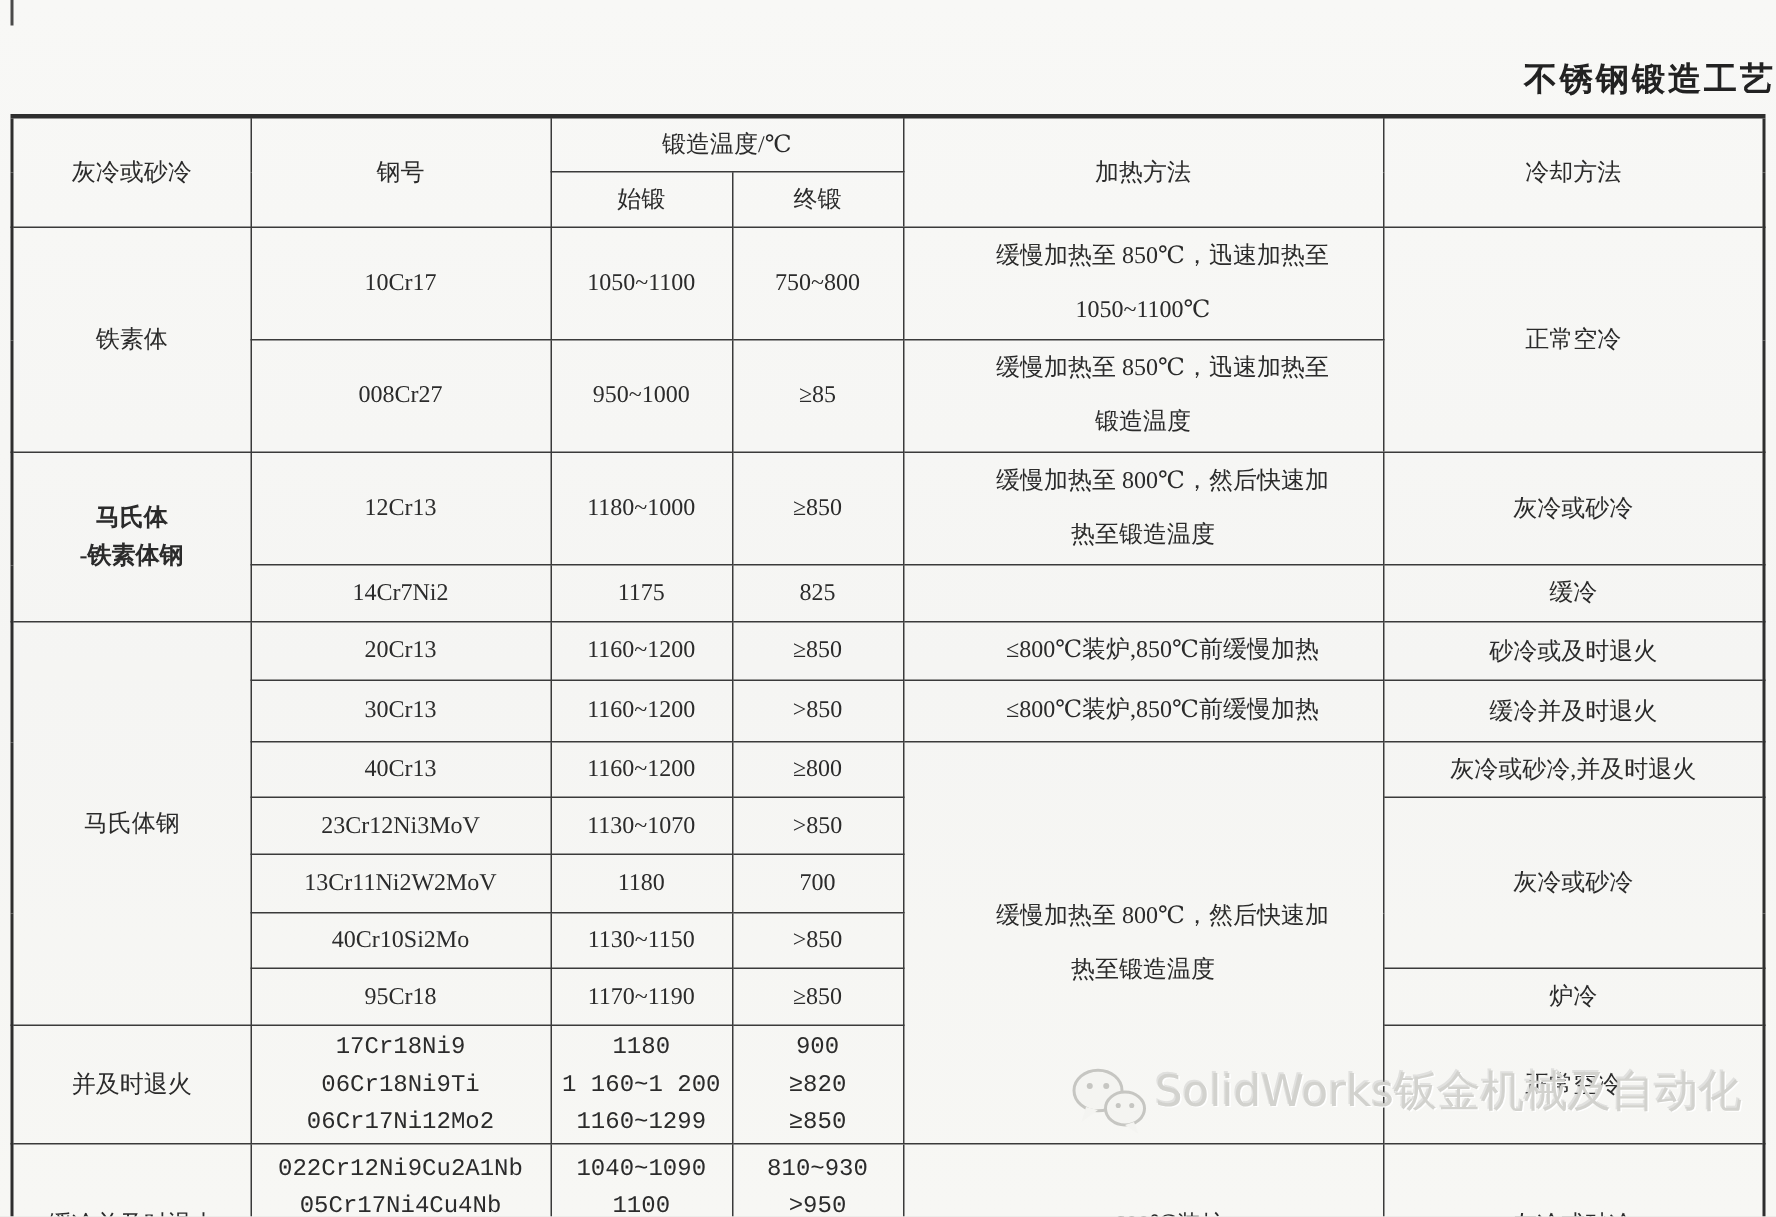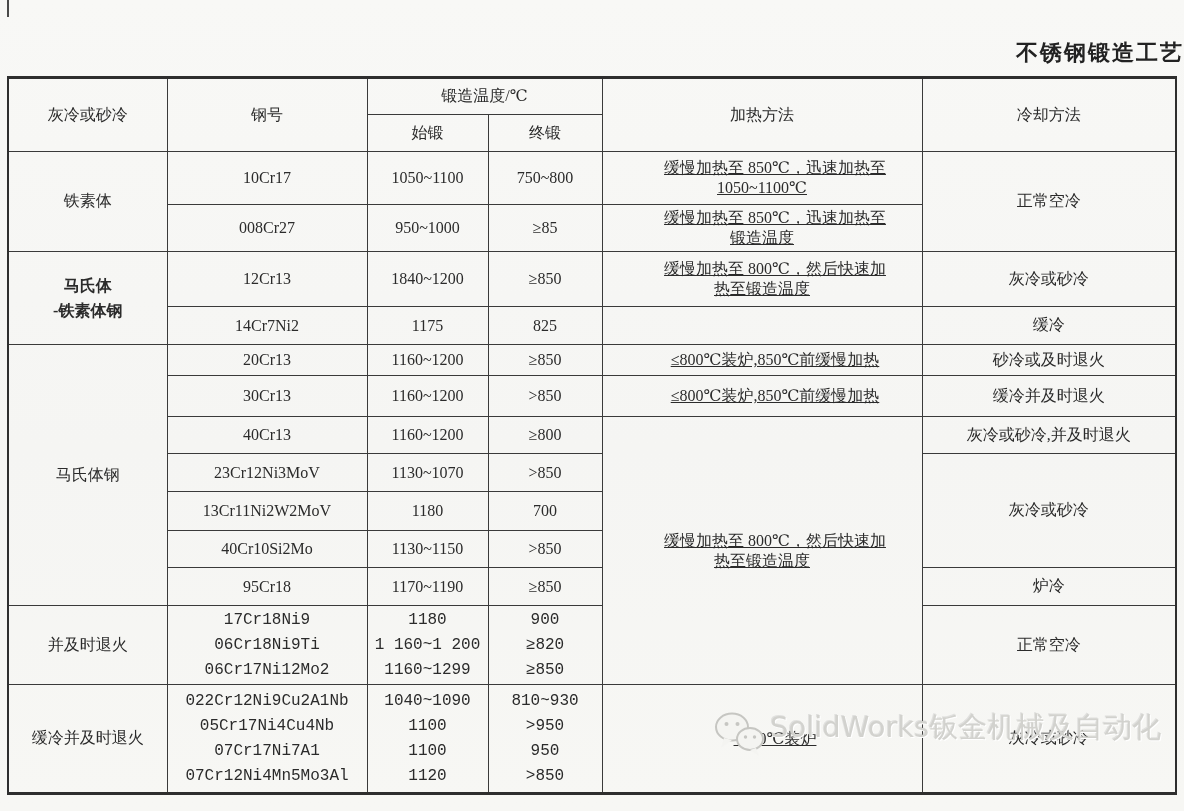--- a/index.html
+++ b/index.html
@@ -20,21 +20,21 @@
     border:3px solid #2e2e2e;border-left-width:2px;border-right-width:2px;
   }
   table.main td{
     border-right:1px solid #3a3a3a;border-bottom:1px solid #3a3a3a;
     text-align:center;vertical-align:middle;font-size:16px;padding:1px 2px;
     color:#2b2b2b;
   }
   td.nb{border-bottom:none;}
   td.pre{white-space:pre-line;line-height:25px;font-family:Liberation Mono, monospace;}
   td.cat2{white-space:pre-line;line-height:25px;font-weight:bold;}
-  td.ht{text-align:left;padding:2px 6px 2px 5px;text-indent:26px;white-space:pre-line;line-height:20px;text-decoration:underline;}
+  td.ht{text-align:left;padding:2px 6px 2px 5px;text-indent:26px;white-space:pre-line;line-height:36px;}
   td.cool{text-align:left;padding-left:30px;}
   .watermark{
     position:absolute;left:712px;top:708px;display:flex;gap:4px;
     z-index:5;pointer-events:none;
   }
   .watermark .wm-text{
     font-family:"DejaVu Sans","Liberation Sans",sans-serif;font-size:29px;
     color:#d2d2ce;text-shadow:1px 1px 0 #ffffff, -1px -1px 0 rgba(160,160,158,.25);
     letter-spacing:0;white-space:nowrap;
   }
@@ -84,21 +84,21 @@
         <td>950~1000</td>
         <td>≥85</td>
         <td class="ht">缓慢加热至 850℃，迅速加热至
 锻造温度</td>
       </tr>
 
       <tr style="height:55px">
         <td rowspan="2" class="cat2">马氏体
 -铁素体钢</td>
         <td>12Cr13</td>
-        <td>1840~1200</td>
+        <td>1180~1000</td>
         <td>≥850</td>
         <td class="ht">缓慢加热至 800℃，然后快速加
 热至锻造温度</td>
         <td class="cool">灰冷或砂冷</td>
       </tr>
       <tr style="height:38px">
         <td>14Cr7Ni2</td>
         <td>1175</td>
         <td>825</td>
         <td class="ht"></td>

